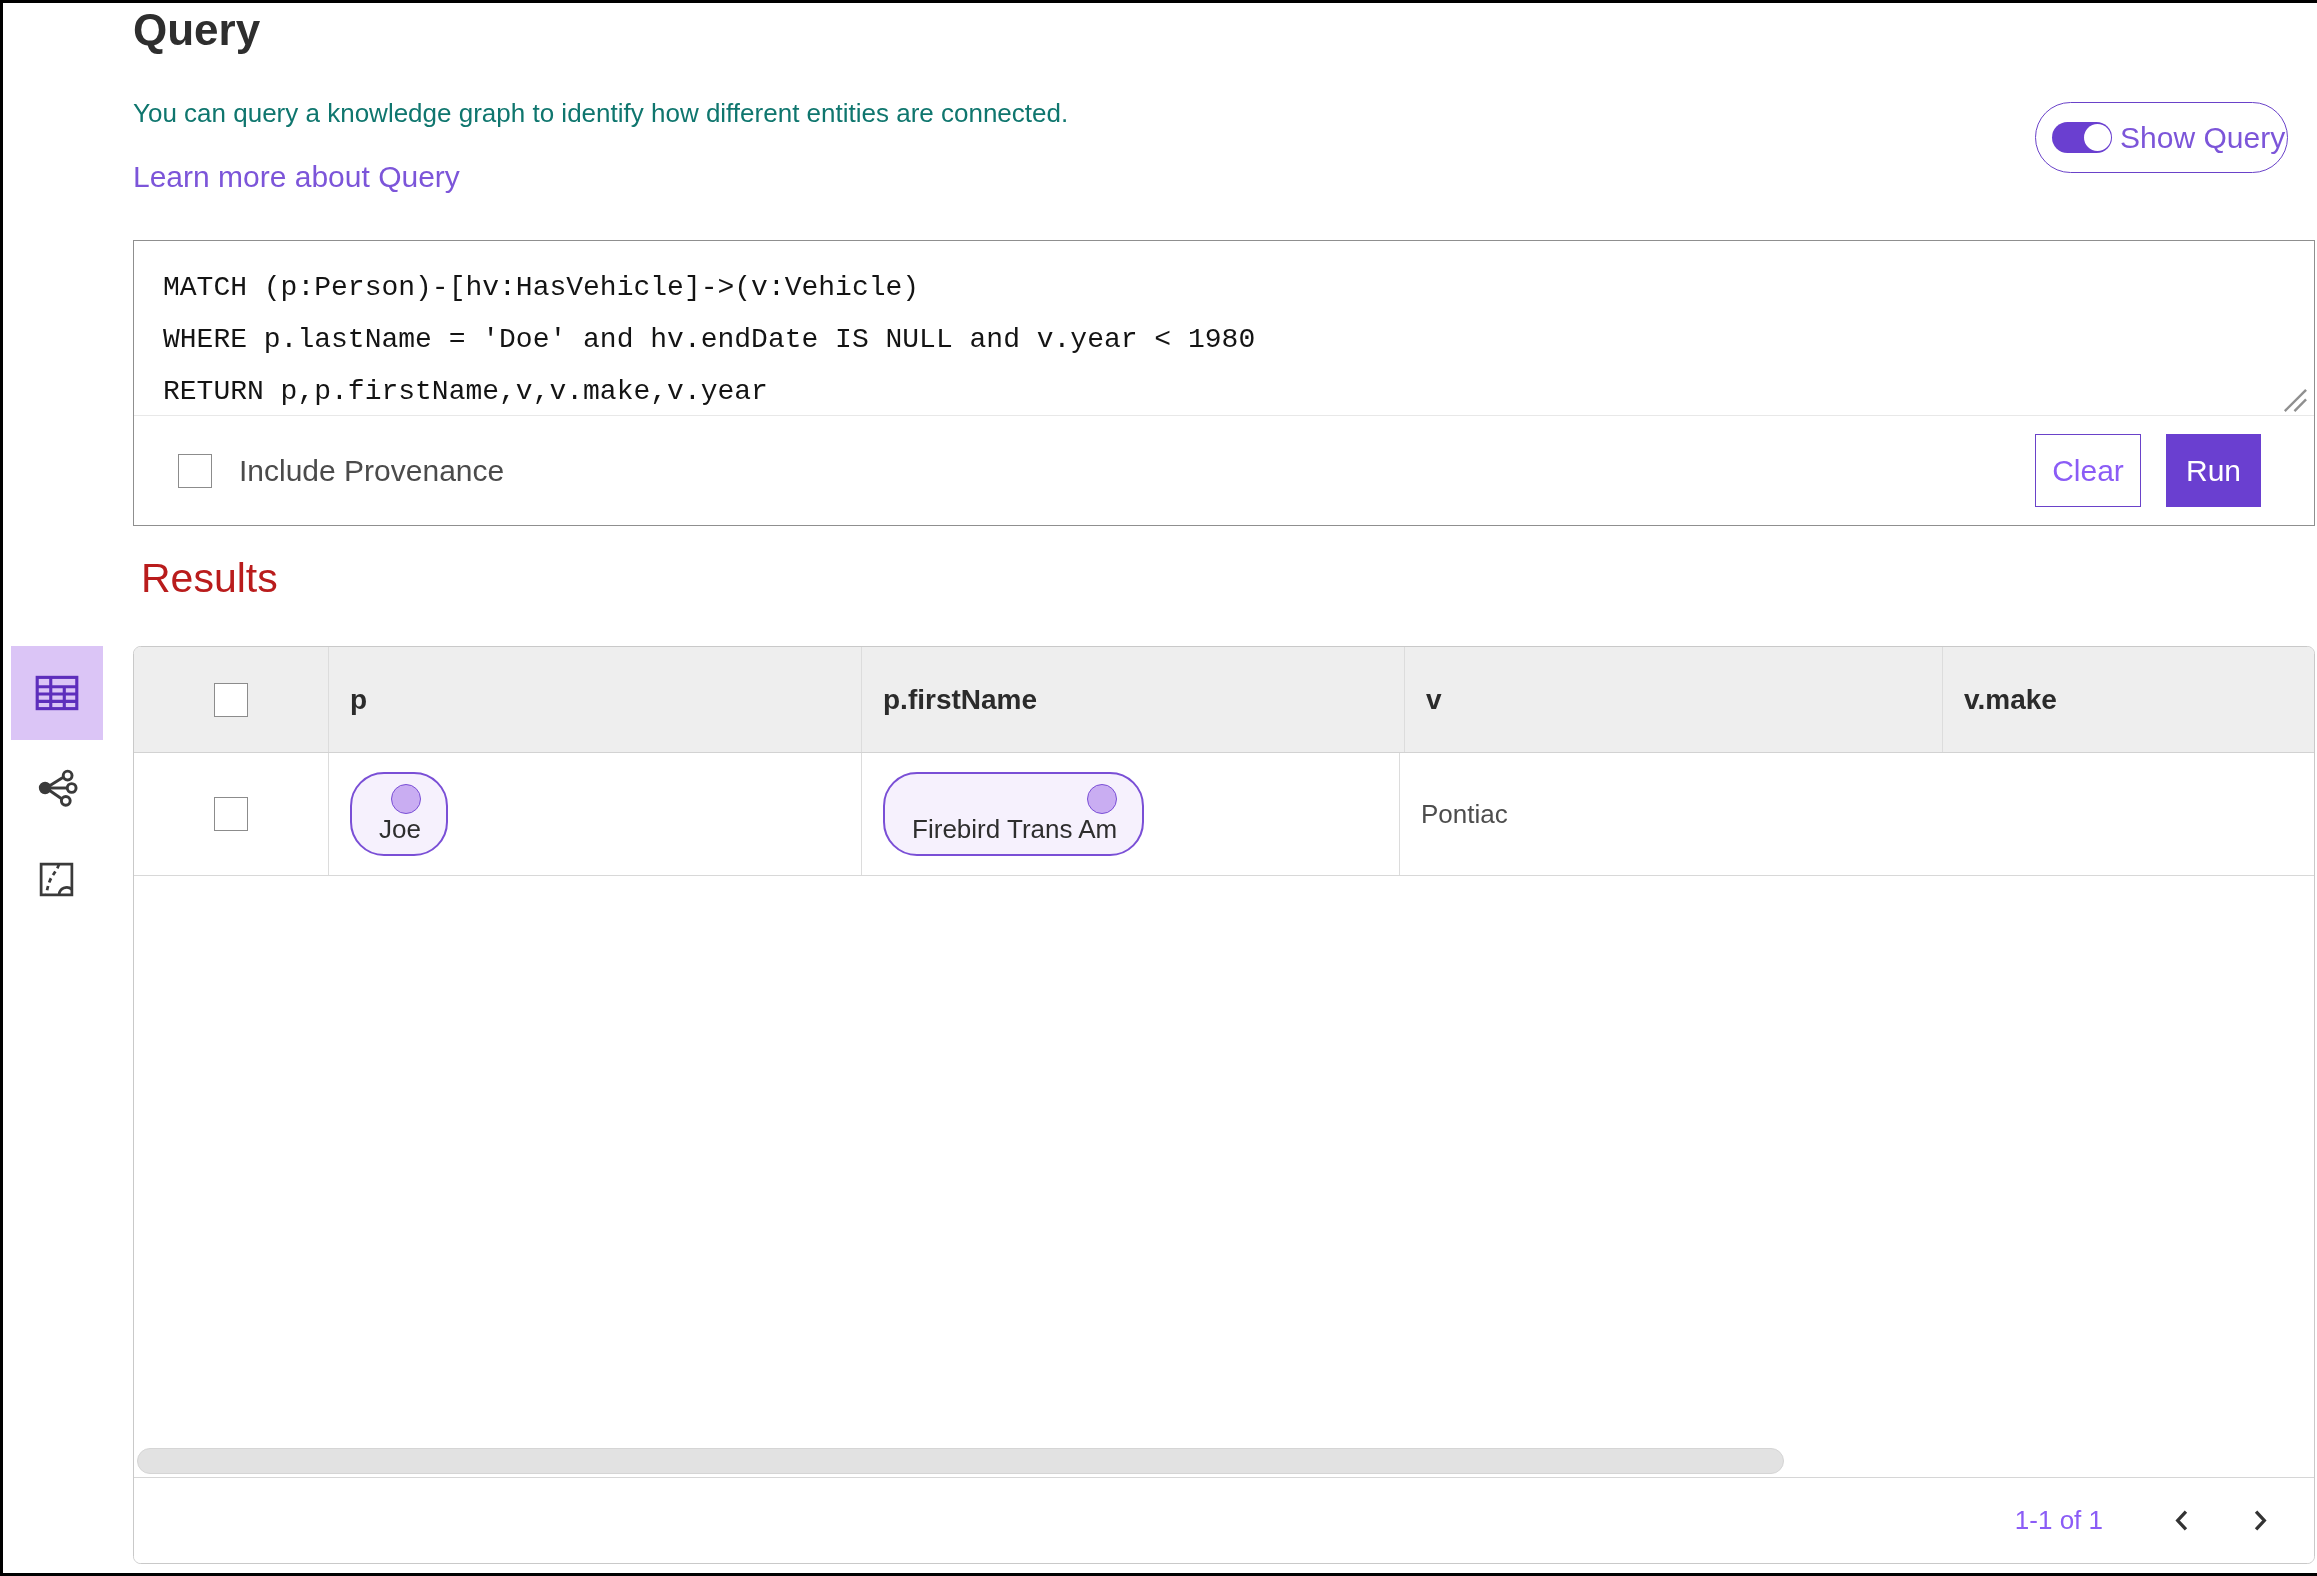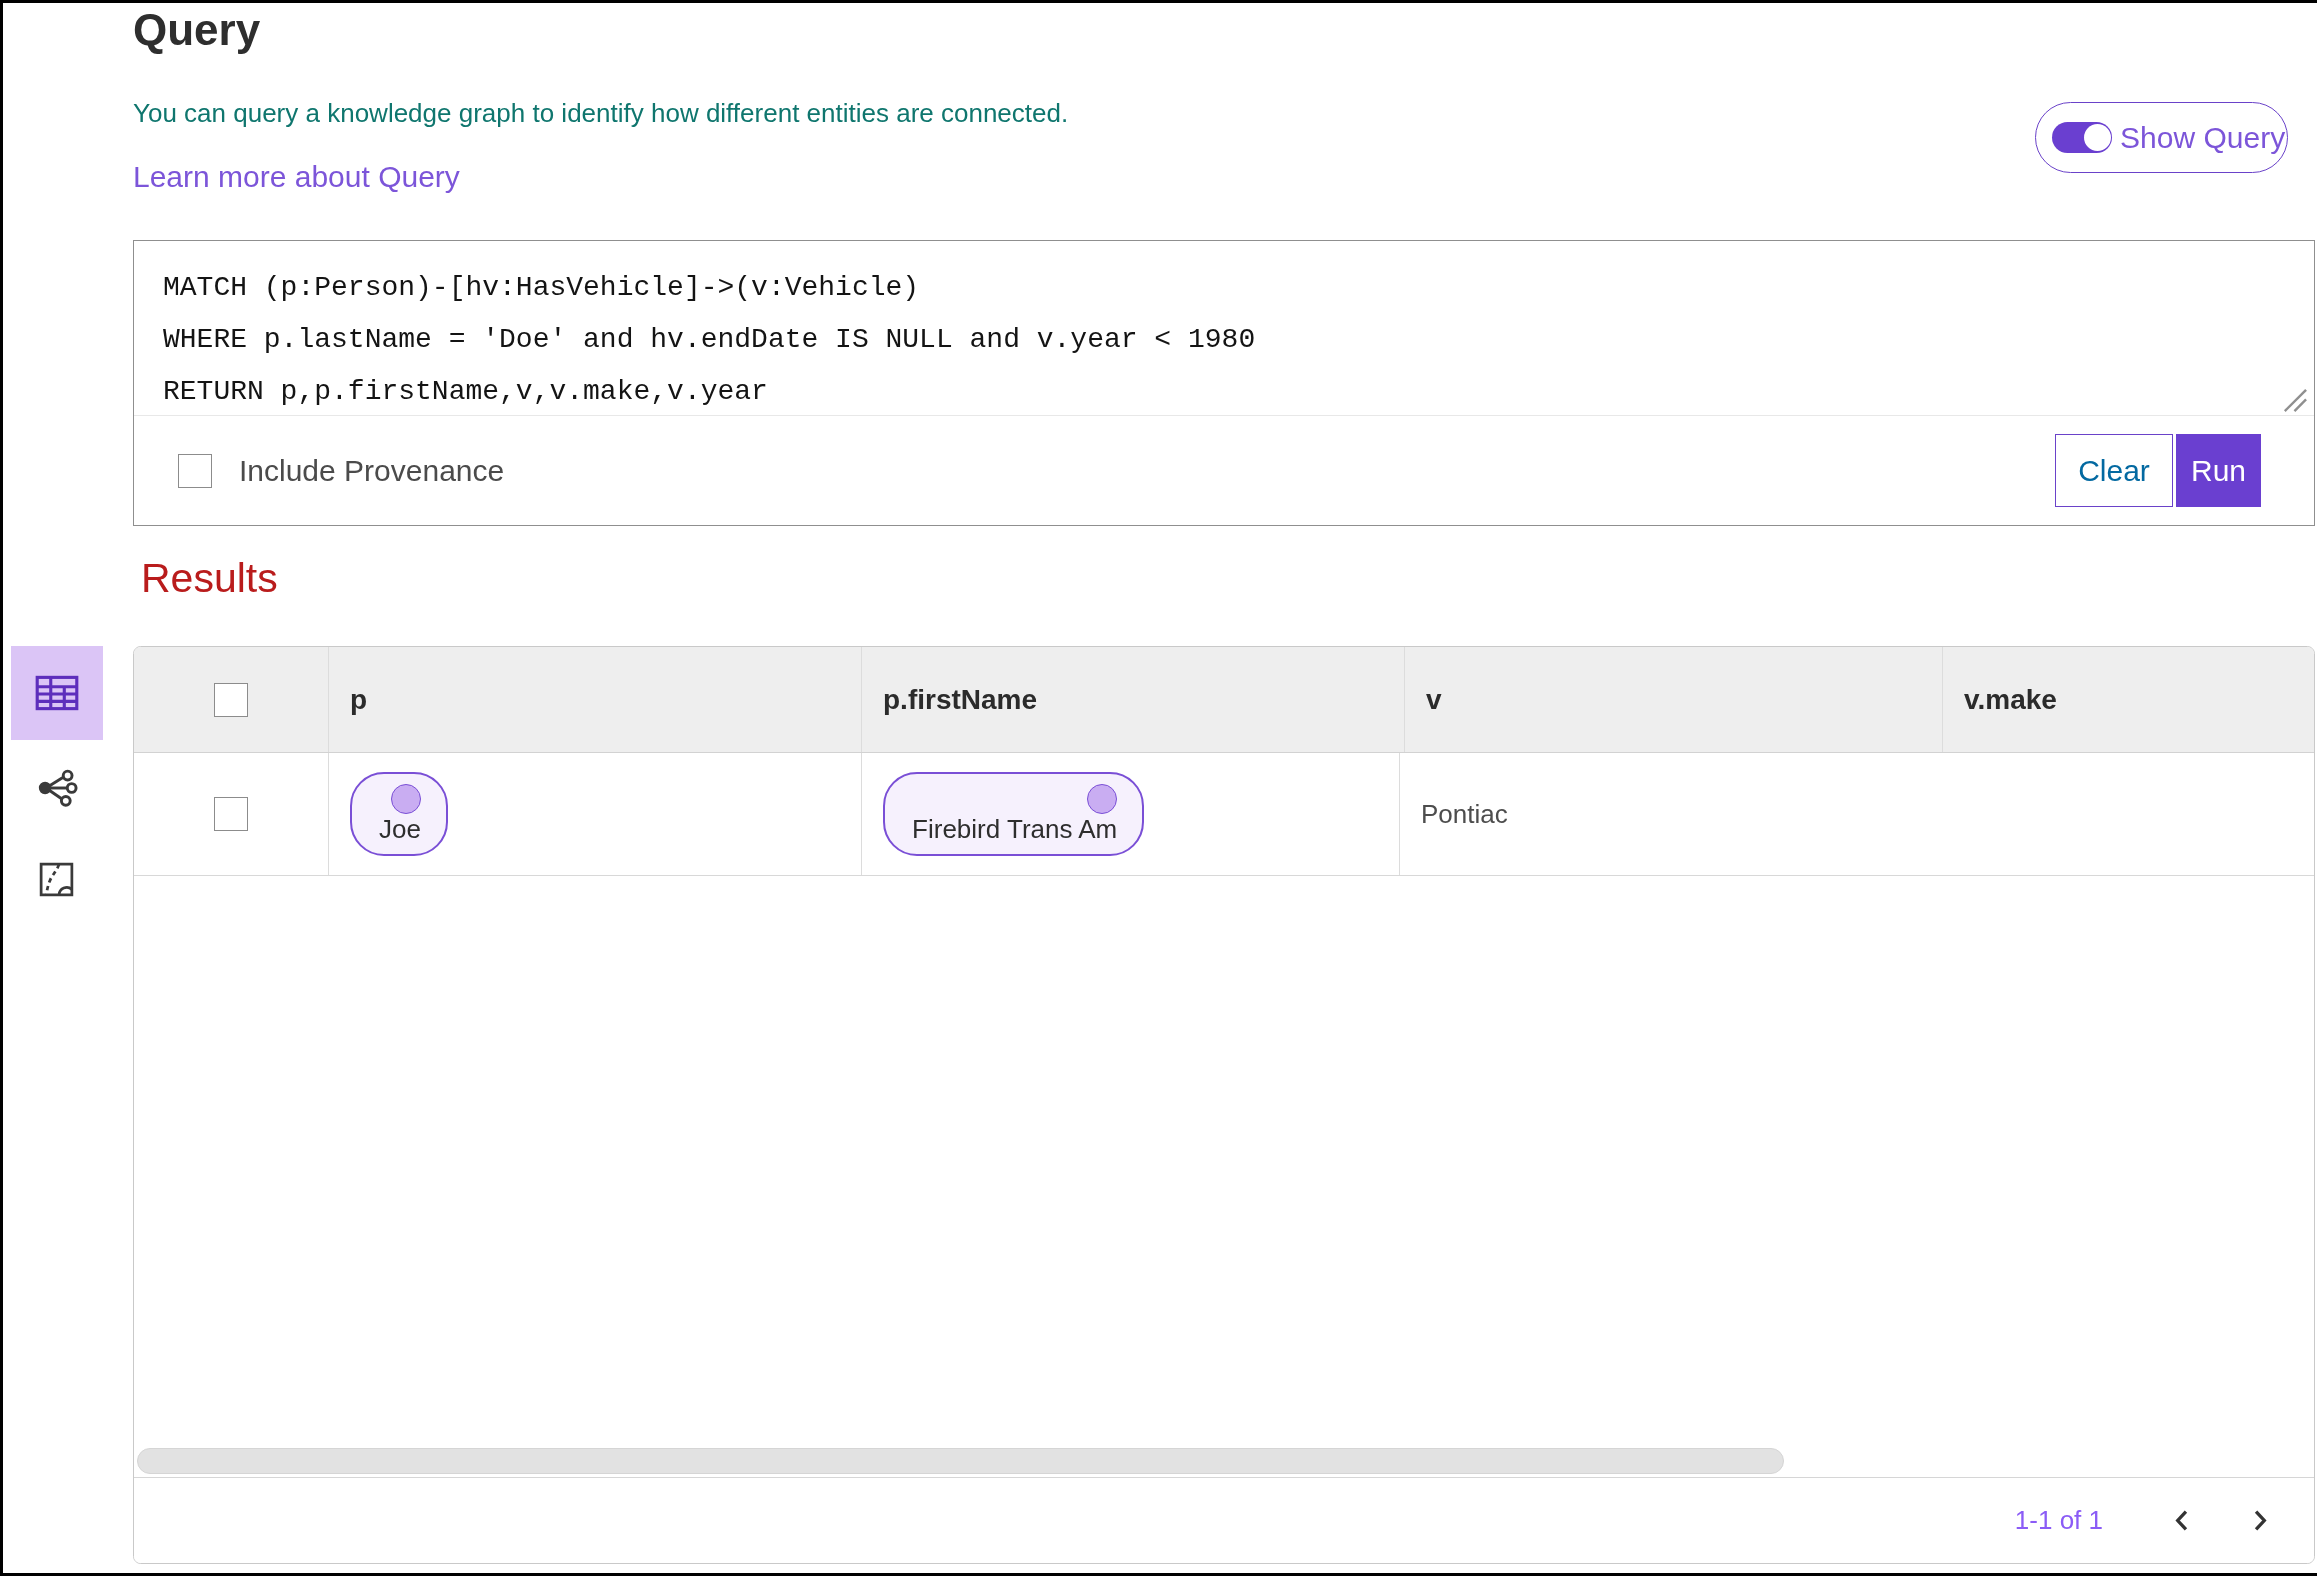--- a/index.html
+++ b/index.html
@@ -46,22 +46,22 @@
   .resize-handle { right: 5.8px; top: 143px; }
   .editor-footer { flex: 1; display: flex; align-items: center; padding: 0 53px 0 44px; }
   .checkbox {
     appearance: none; -webkit-appearance: none;
     width: 34px; height: 34px; border: 1.9px solid #8c8c8c; background: #fff;
     flex: none; cursor: pointer; display: inline-block;
   }
   .include-label { font-size: 30px; color: #4b4b4b; margin-left: 27px; }
   .spacer { flex: 1; }
   .btn { font-family: "Liberation Sans", sans-serif; font-size: 30px; height: 73px; cursor: pointer; }
-  .btn-clear { width: 118px; background: #fff; border: 1.9px solid #6a42c9; color: #0369a1; margin-right: 3px; }
-  .btn-run { width: 85px; background: #6a3fd0; border: none; color: #ffffff; }
+  .btn-clear { width: 106px; background: #fff; border: 1.9px solid #6a42c9; color: #8b5cf6; margin-right: 25px; }
+  .btn-run { width: 95px; background: #6a3fd0; border: none; color: #ffffff; }
 
   
   .results-heading { left: 138px; top: 552px; font-size: 41px; font-weight: normal; color: #b91c1c; }
 
   .view-btn { left: 7.7px; width: 92px; display: flex; align-items: center; justify-content: center; cursor: pointer; }
   .view-btn.selected-view { background: #dbc5f6; }
   .vb-table { top: 643px; height: 94px; }
   .vb-link  { top: 751px; height: 68px; }
   .vb-map   { top: 842px; height: 68px; }
 

